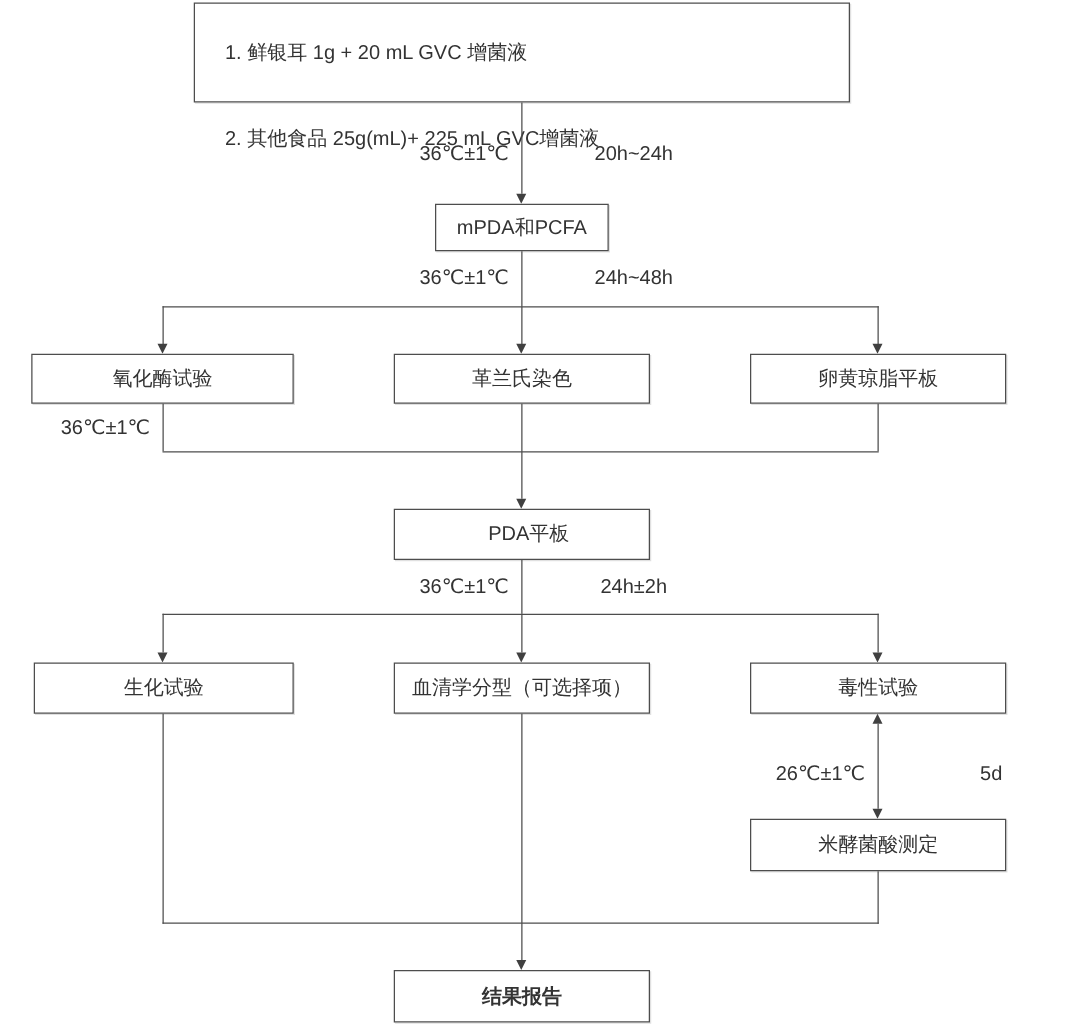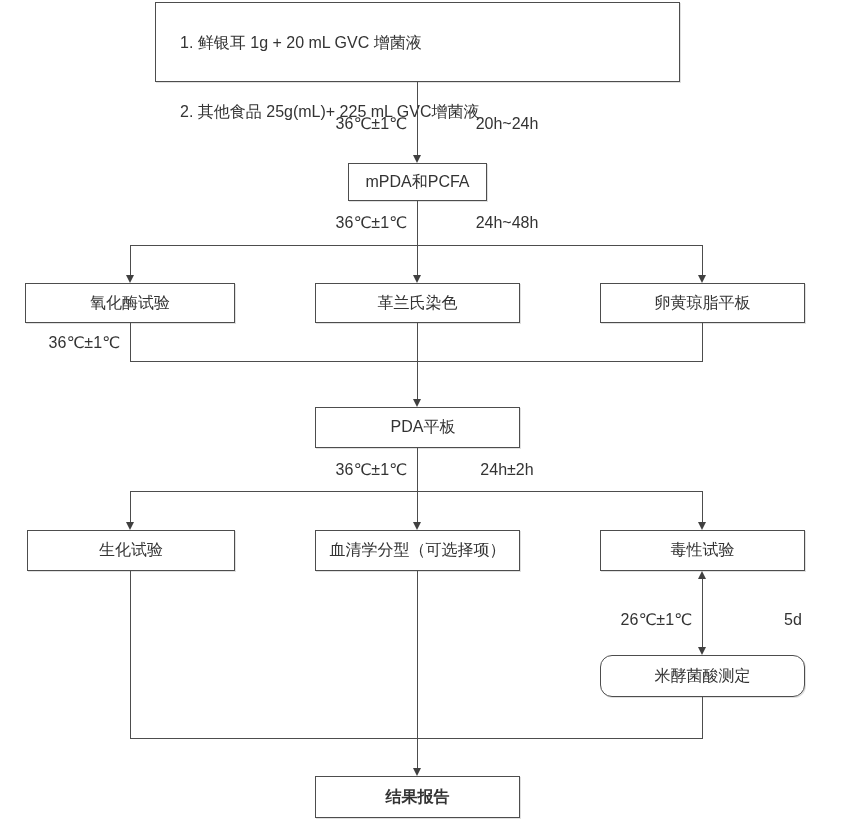--- a/index.html
+++ b/index.html
@@ -86,21 +86,21 @@
   <div class="box" style="left:27px;top:530px;width:208px;height:41px;">生化试验</div>
   <div class="box" style="left:315px;top:530px;width:205px;height:41px;">血清学分型（可选择项）</div>
   <div class="box" style="left:600px;top:530px;width:205px;height:41px;">毒性试验</div>
 
   <div class="arr arr-u" style="left:698px;top:571px;"></div>
   <div class="vline" style="left:702px;top:579px;height:68px;"></div>
   <div class="arr arr-d" style="left:698px;top:647px;"></div>
   <div class="lbl lbl-l" style="left:532px;top:608px;">26℃±1℃</div>
   <div class="lbl lbl-r" style="left:713px;top:608px;">5d</div>
 
-  <div class="box" style="left:600px;top:655px;width:205px;height:42px;border-radius:12px;">米酵菌酸测定</div>
+  <div class="box" style="left:600px;top:655px;width:205px;height:42px;">米酵菌酸测定</div>
 
   <div class="vline" style="left:130px;top:571px;height:168px;"></div>
   <div class="vline" style="left:702px;top:697px;height:42px;"></div>
   <div class="hline" style="left:130px;top:738px;width:573px;"></div>
   <div class="vline" style="left:417px;top:571px;height:197px;"></div>
   <div class="arr arr-d" style="left:413px;top:768px;"></div>
 
   <div class="box" style="left:315px;top:776px;width:205px;height:42px;font-weight:bold;">结果报告</div>
 
 </div>

